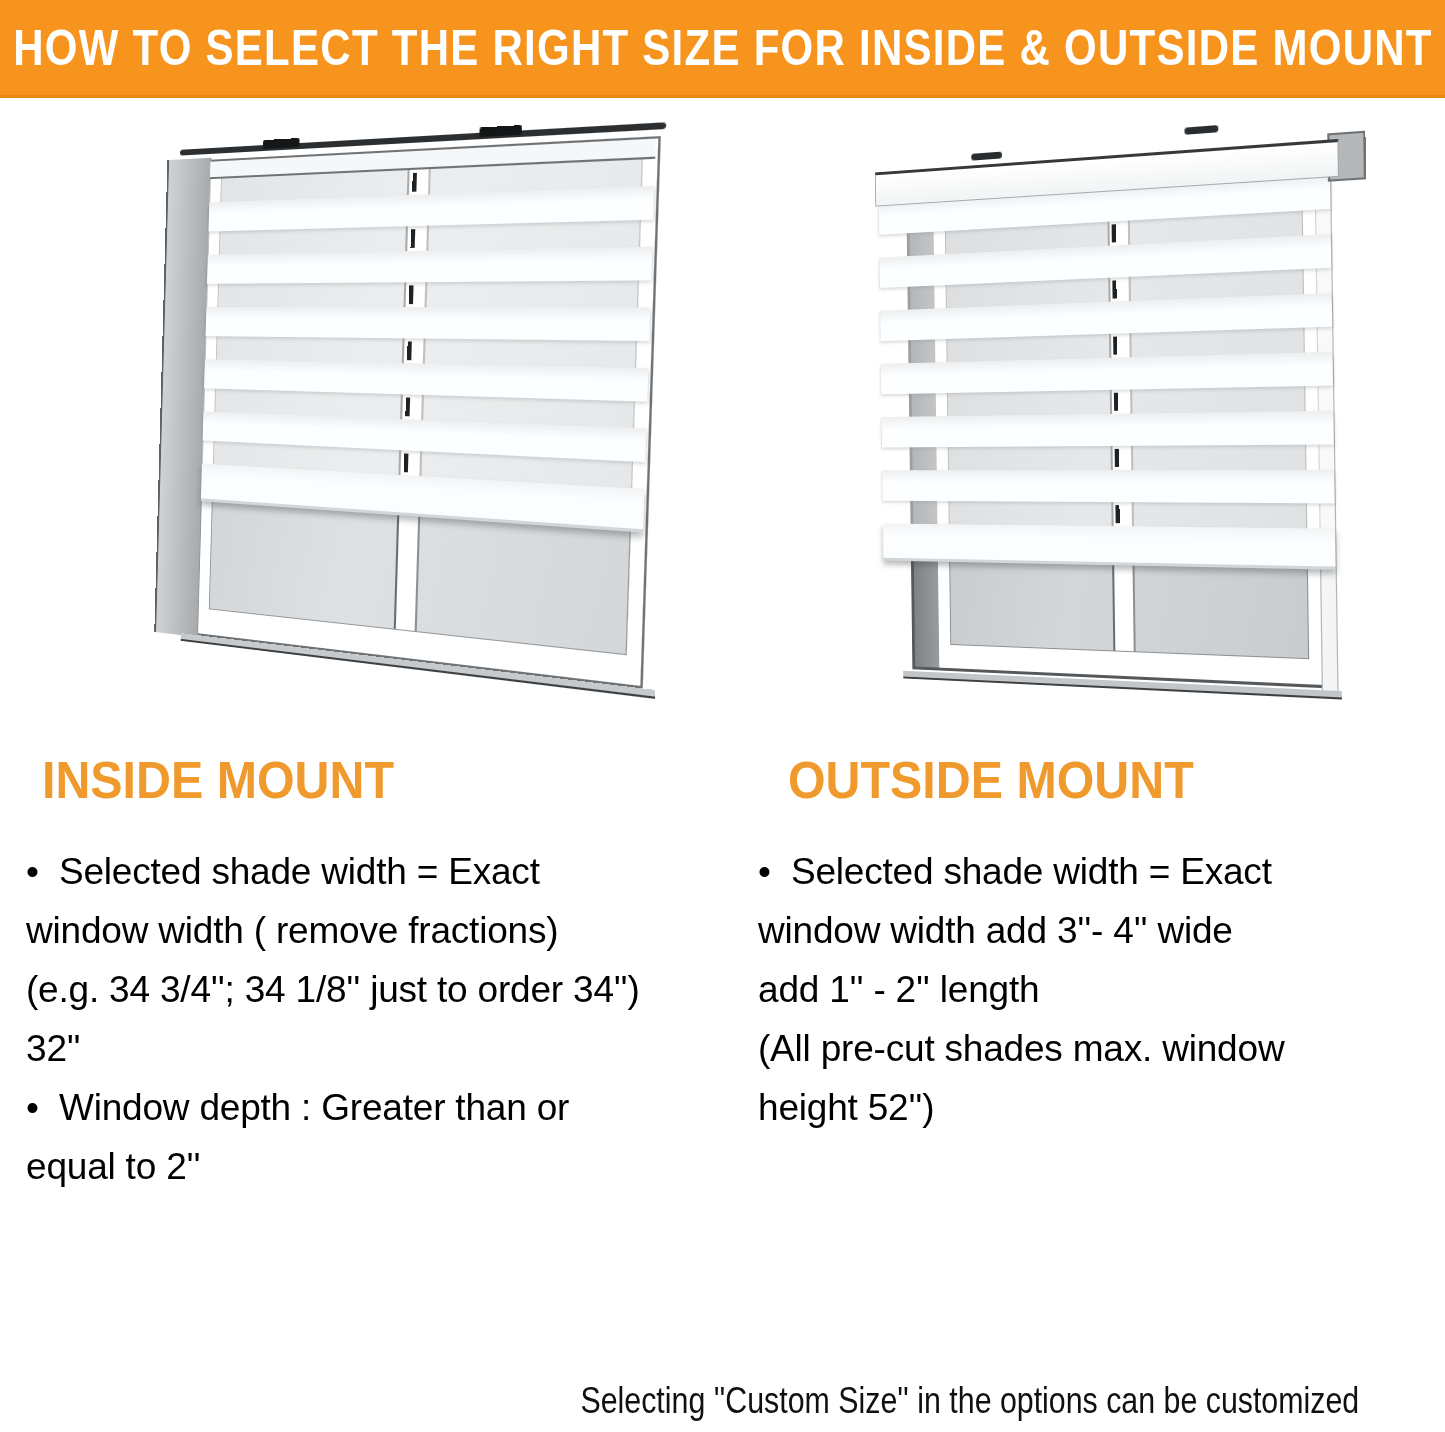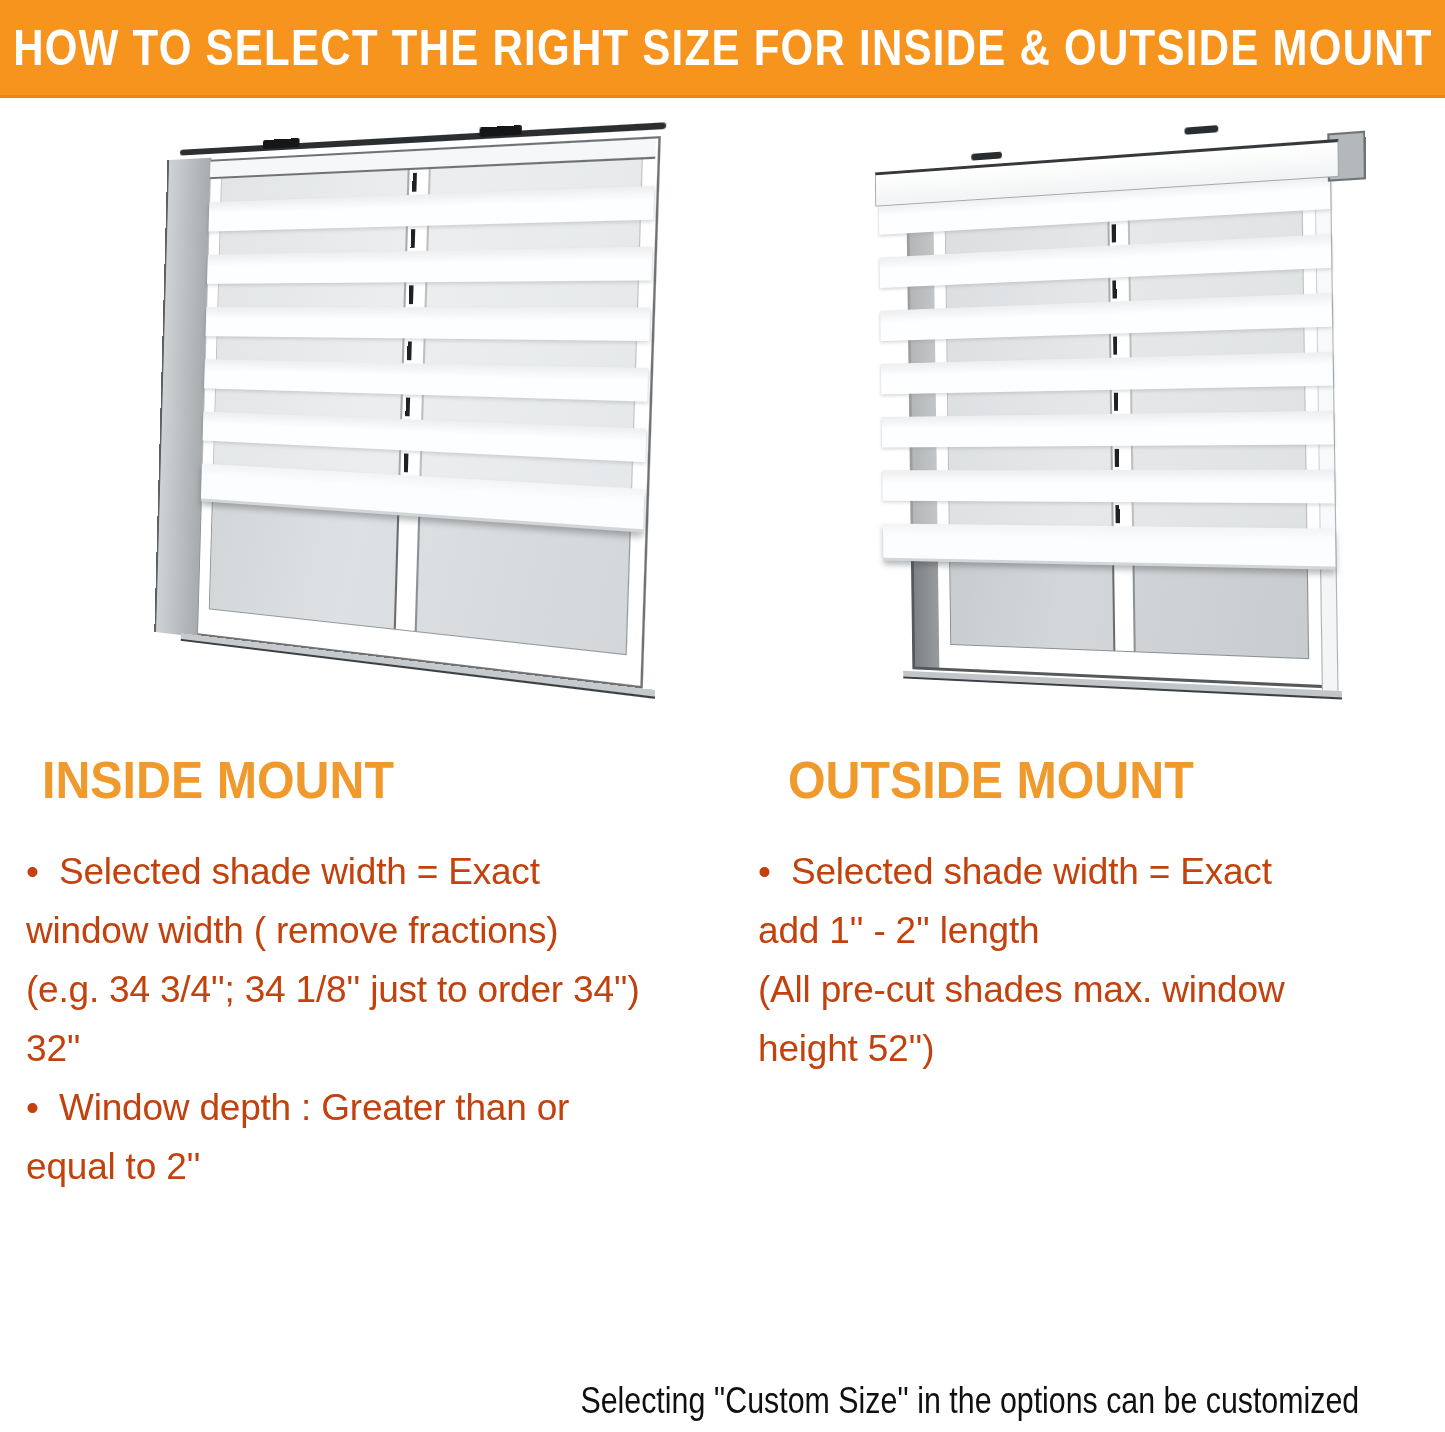--- a/index.html
+++ b/index.html
@@ -80,21 +80,21 @@
   .osill{position:absolute;left:24px;top:548px;width:432px;height:6px;background:#c2c6c9;
     border-bottom:2px solid #3d4043;z-index:2;}
 
   
   .col-heading{position:absolute;top:750px;font-size:52px;font-weight:bold;white-space:nowrap;
     transform:scaleX(0.93);transform-origin:left center;}
   .h-inside{left:42px;}
   .h-outside{left:788px;}
 
   
-  .col{position:absolute;top:842px;font-size:37px;line-height:59px;letter-spacing:-0.2px;color:#c2410c;}
+  .col{position:absolute;top:842px;font-size:37px;line-height:59px;letter-spacing:-0.2px;color:#000000;}
   .col-inside{left:26px;width:706px;}
   .col-outside{left:758px;width:682px;}
   .line{white-space:pre;}
 
   
   .footer-note{position:absolute;left:0;right:0;top:1380px;text-align:right;font-size:37px;color:#101010;}
   .footer-note span{display:inline-block;transform:scaleX(0.82);transform-origin:center;white-space:nowrap;}
 </style>
 </head>
 <body>
@@ -198,20 +198,21 @@
     <div class="line">•  Selected shade width = Exact</div>
     <div class="line">window width ( remove fractions)</div>
     <div class="line">(e.g. 34 3/4''; 34 1/8'' just to order 34'')</div>
     <div class="line">32''</div>
     <div class="line">•  Window depth : Greater than or</div>
     <div class="line">equal to 2''</div>
   </div>
 
   <div class="col col-outside">
     <div class="line">•  Selected shade width = Exact</div>
+    <div class="line">window width add 3''- 4'' wide</div>
     <div class="line">add 1'' - 2'' length</div>
     <div class="line">(All pre-cut shades max. window</div>
     <div class="line">height 52'')</div>
   </div>
 
   <div class="footer-note">
     <span>Selecting ''Custom Size'' in the options can be customized</span>
   </div>
 
 </div>

